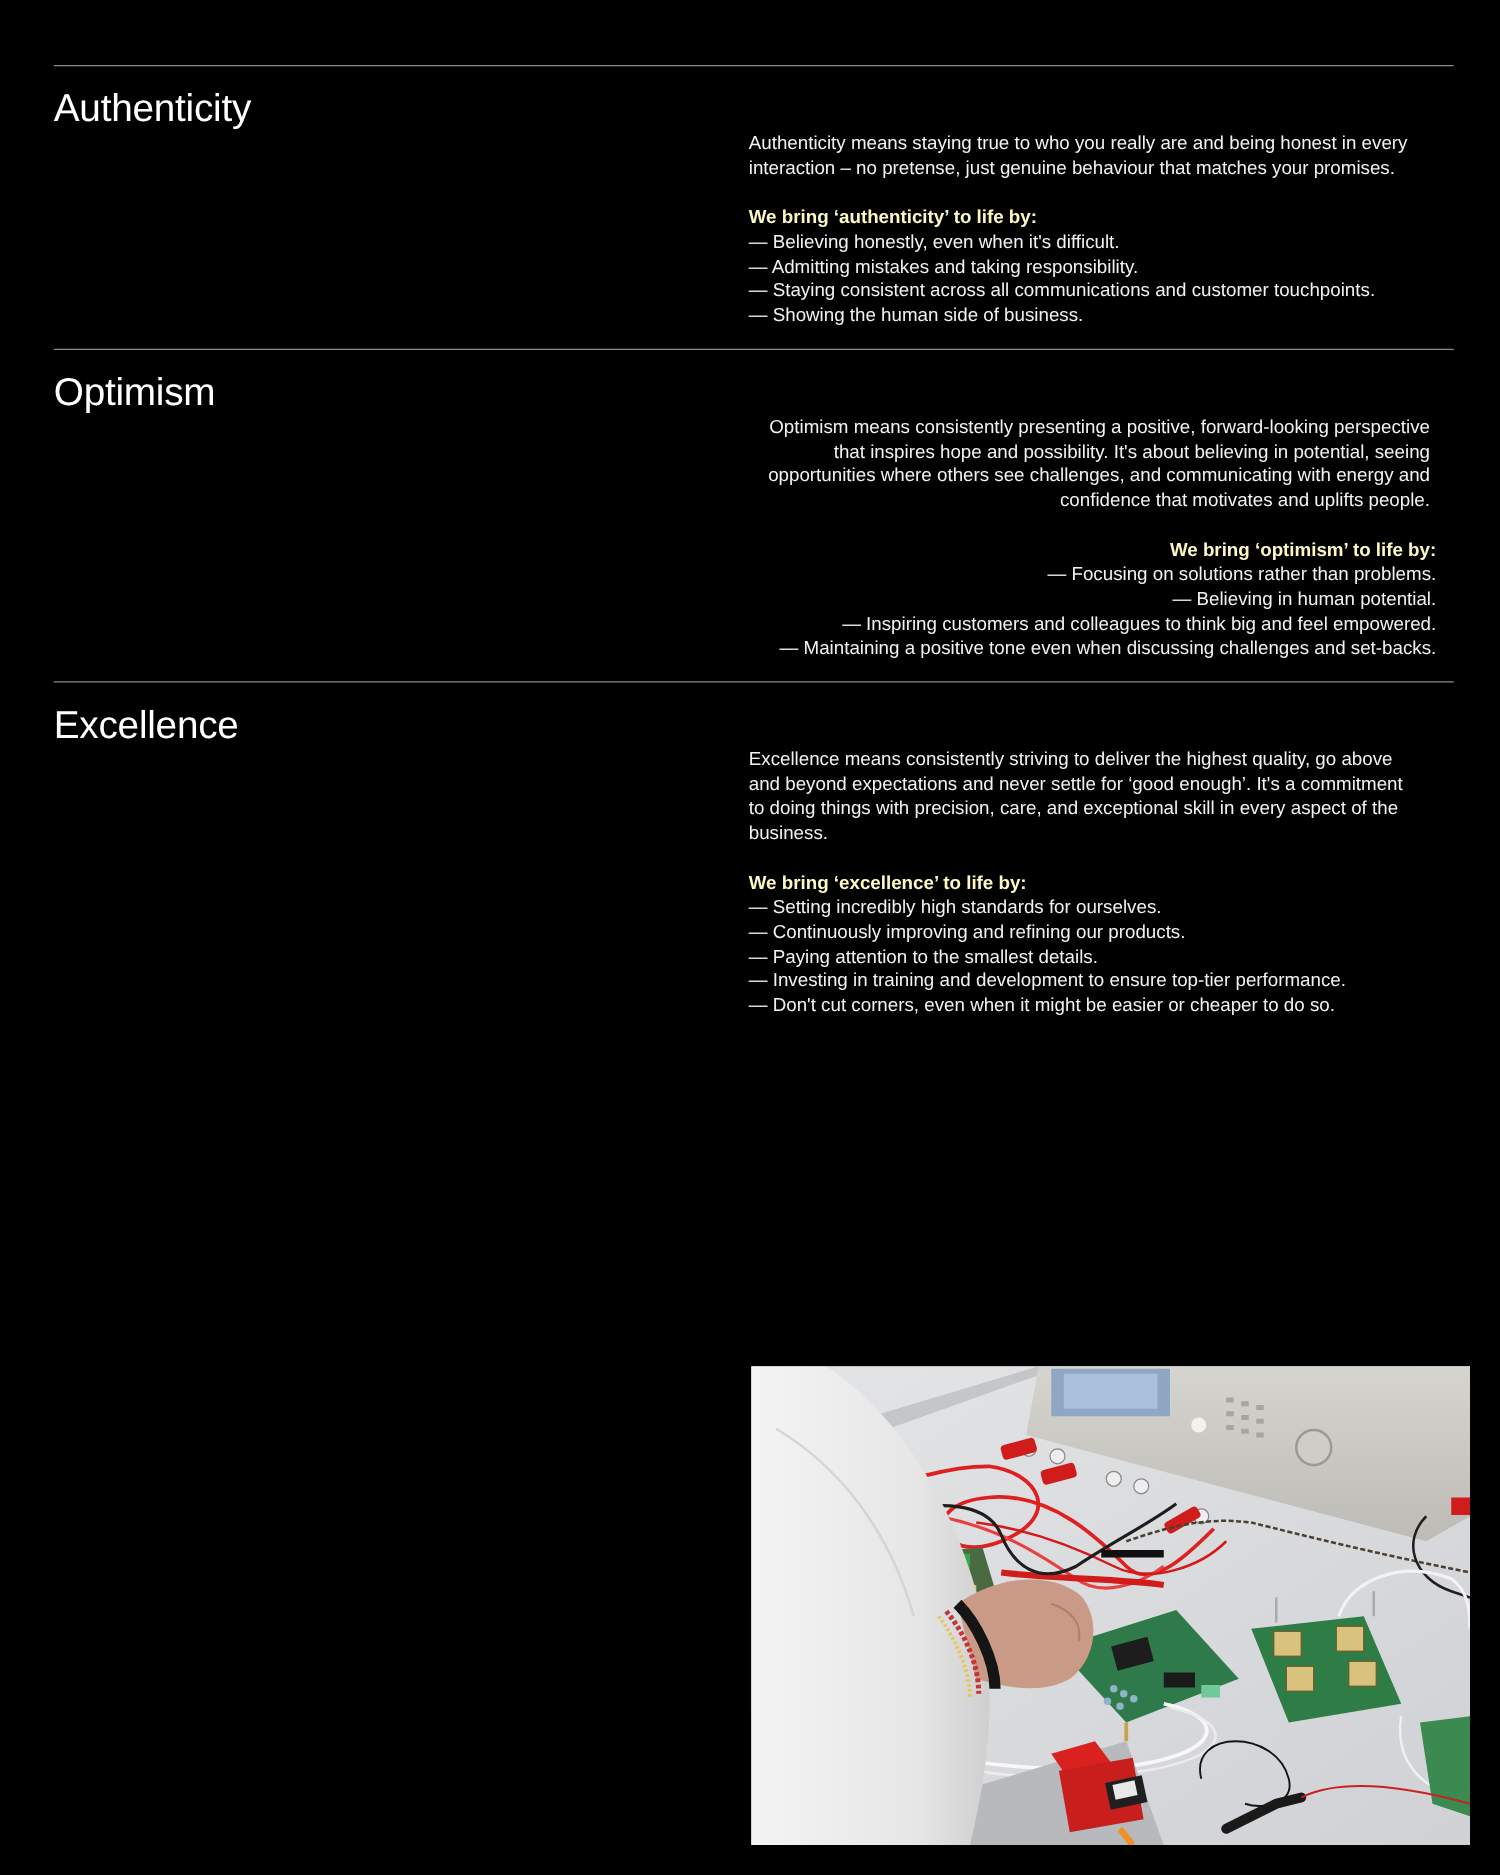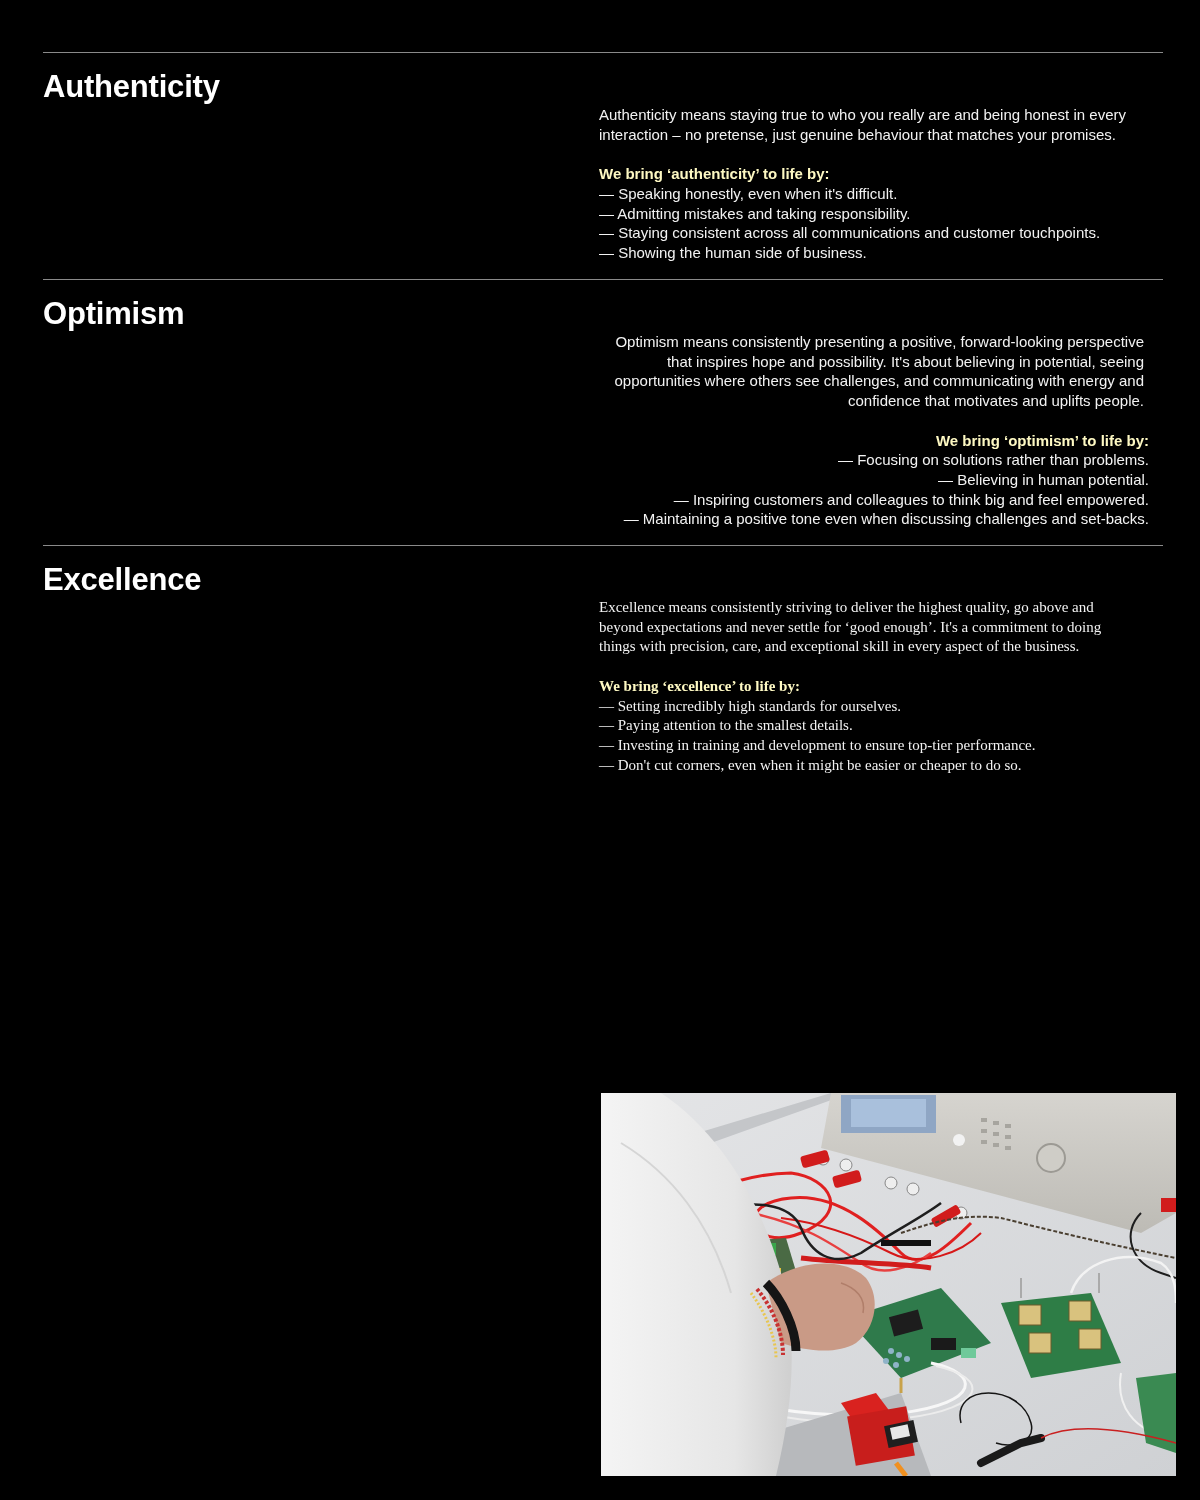--- a/index.html
+++ b/index.html
@@ -27,21 +27,21 @@
       width: 1120px;
       height: 1px;
       background: #8a8a8a;
     }
     .heading {
       position: absolute;
       left: 0;
       top: 17px;
       margin: 0;
       font-size: 31px;
-      font-weight: 700;
+      font-weight: 400;
       letter-spacing: -0.2px;
       line-height: 36px;
       color: #ffffff;
     }
     .body {
       position: absolute;
       left: 556px;
       top: 19px;
       width: 550px;
       font-size: 15px;
@@ -87,21 +87,21 @@
 <body>
 
 <section class="section" style="top:52px;">
   <div class="divider"></div>
   <h2 class="heading">Authenticity</h2>
   <div class="body" style="top:19px;">
     <p style="width:540px;">Authenticity means staying true to who you really are and being honest in every interaction – no pretense, just genuine behaviour that matches your promises.</p>
     <div class="gap"></div>
     <p class="lead">We bring ‘authenticity’ to life by:</p>
     <ul>
-      <li>— Speaking honestly, even when it's difficult.</li>
+      <li>— Believing honestly, even when it's difficult.</li>
       <li>— Admitting mistakes and taking responsibility.</li>
       <li>— Staying consistent across all communications and customer touchpoints.</li>
       <li>— Showing the human side of business.</li>
     </ul>
   </div>
 </section>
 
 <section class="section" style="top:279px;">
   <div class="divider"></div>
   <h2 class="heading">Optimism</h2>
@@ -114,26 +114,27 @@
       <li>— Believing in human potential.</li>
       <li>— Inspiring customers and colleagues to think big and feel empowered.</li>
       <li>— Maintaining a positive tone even when discussing challenges and set-backs.</li>
     </ul>
   </div>
 </section>
 
 <section class="section" style="top:545px;">
   <div class="divider"></div>
   <h2 class="heading">Excellence</h2>
-  <div class="body" style="top:19px;font-family:Liberation Serif, serif;">
+  <div class="body" style="top:19px;">
     <p style="width:535px;">Excellence means consistently striving to deliver the highest quality, go above and beyond expectations and never settle for ‘good enough’. It's a commitment to doing things with precision, care, and exceptional skill in every aspect of the business.</p>
     <div class="gap"></div>
     <p class="lead">We bring ‘excellence’ to life by:</p>
     <ul>
       <li>— Setting incredibly high standards for ourselves.</li>
+      <li>— Continuously improving and refining our products.</li>
       <li>— Paying attention to the smallest details.</li>
       <li>— Investing in training and development to ensure top-tier performance.</li>
       <li>— Don't cut corners, even when it might be easier or cheaper to do so.</li>
     </ul>
   </div>
 </section>
 
 <figure class="photo" style="margin:0;" title="Engineer's hand working on circuit boards connected to red test leads and a bench power supply">
   <svg viewBox="0 0 575 383" xmlns="http://www.w3.org/2000/svg">
     <defs>

